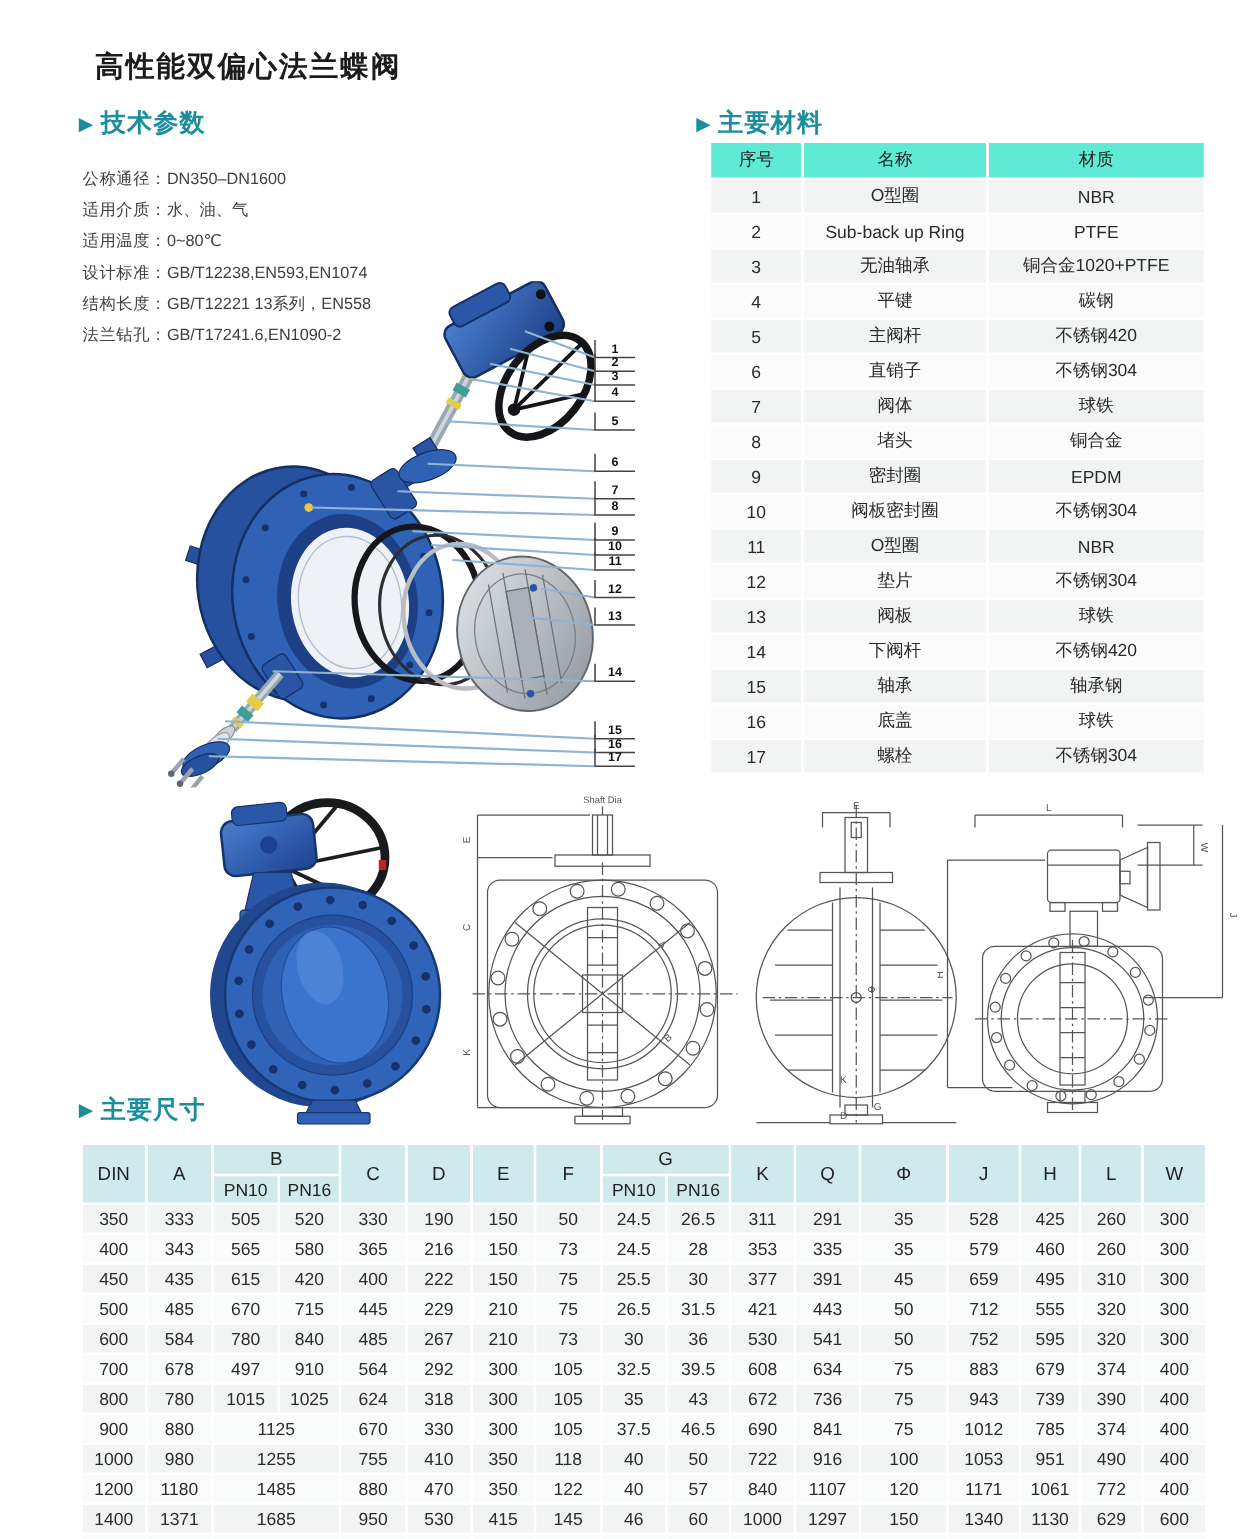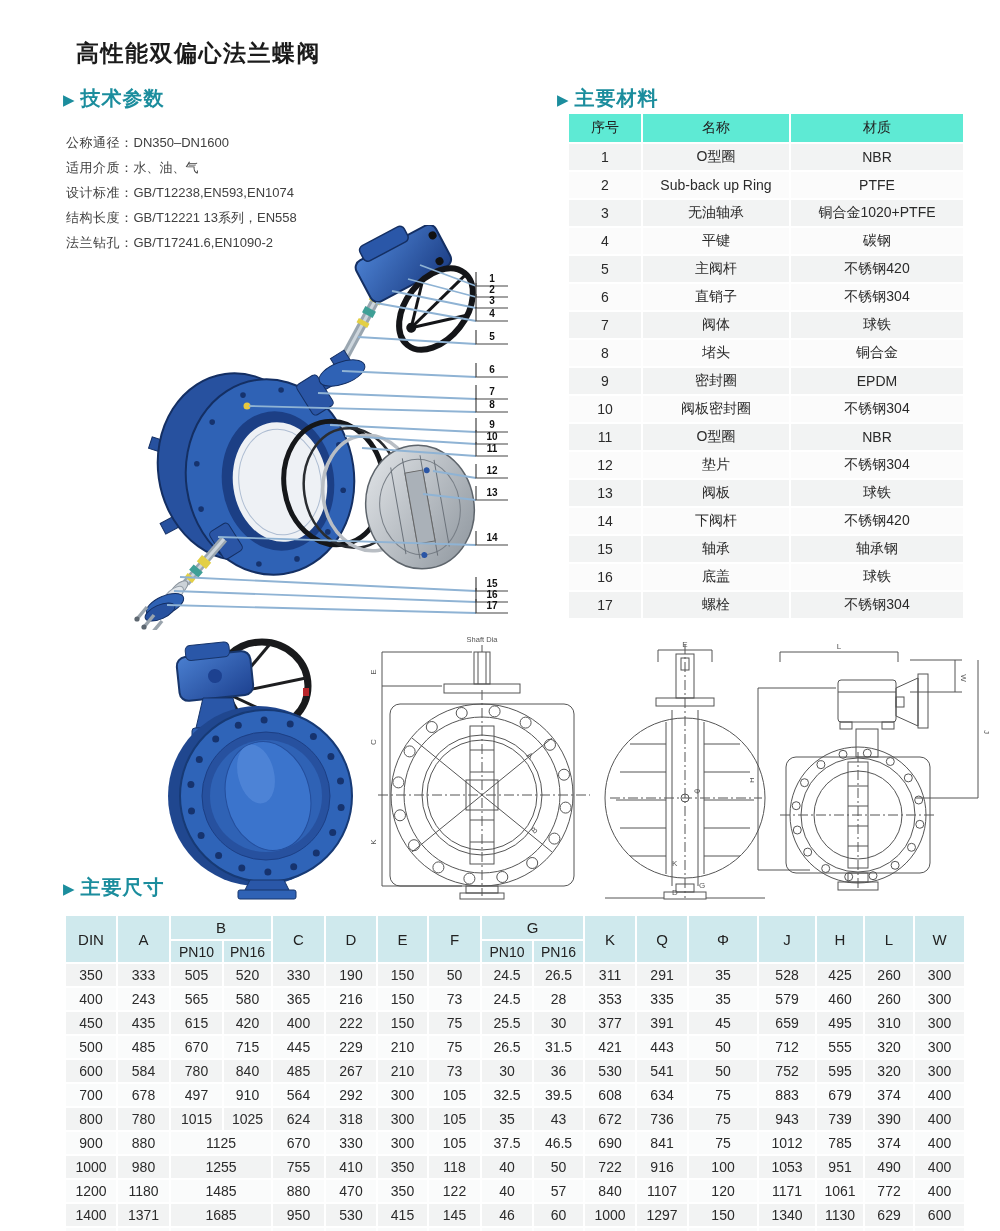--- a/index.html
+++ b/index.html
@@ -43,20 +43,21 @@
 
 <h1 class="title">高性能双偏心法兰蝶阀</h1>
 
 <div class="sec" style="left:63px;top:85px;">
   <span class="arrow">▶</span>
   <span>技术参数</span>
 </div>
 <div class="tech">
     <div class="tp-row"><span class="tp-label">公称通径：</span><span class="tp-value">DN350–DN1600</span></div>
     <div class="tp-row"><span class="tp-label">适用介质：</span><span class="tp-value">水、油、气</span></div>
+    <div class="tp-row"><span class="tp-label">适用温度：</span><span class="tp-value">0~80℃</span></div>
     <div class="tp-row"><span class="tp-label">设计标准：</span><span class="tp-value">GB/T12238,EN593,EN1074</span></div>
     <div class="tp-row"><span class="tp-label">结构长度：</span><span class="tp-value">GB/T12221 13系列，EN558</span></div>
     <div class="tp-row"><span class="tp-label">法兰钻孔：</span><span class="tp-value">GB/T17241.6,EN1090-2</span></div>
   </div>
 
 <div class="sec" style="left:557px;top:85px;">
   <span class="arrow">▶</span>
   <span>主要材料</span>
 </div>
 <table class="mat">
@@ -626,21 +627,21 @@
         <td>311</td>
         <td>291</td>
         <td>35</td>
         <td>528</td>
         <td>425</td>
         <td>260</td>
         <td>300</td>
       </tr>
       <tr>
         <td>400</td>
-        <td>243</td>
+        <td>343</td>
         <td>565</td>
         <td>580</td>
         <td>365</td>
         <td>216</td>
         <td>150</td>
         <td>73</td>
         <td>24.5</td>
         <td>28</td>
         <td>353</td>
         <td>335</td>

